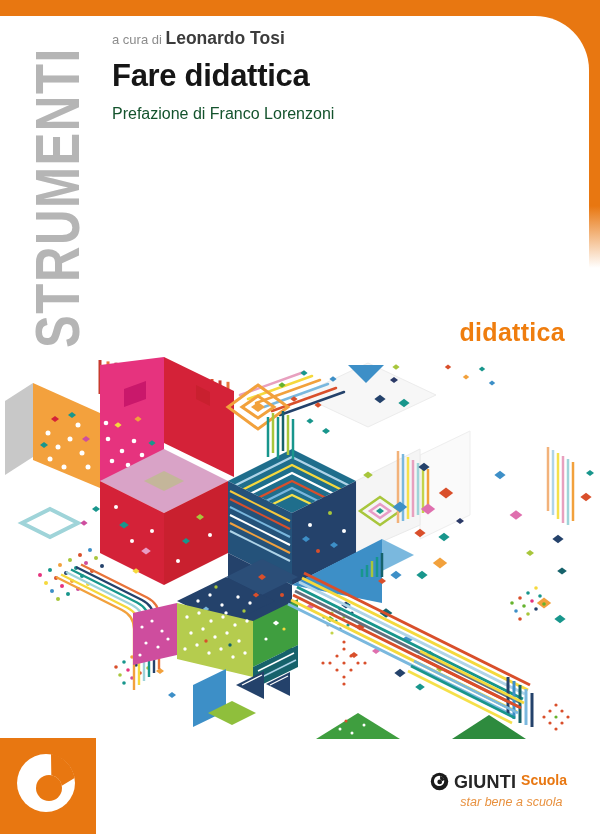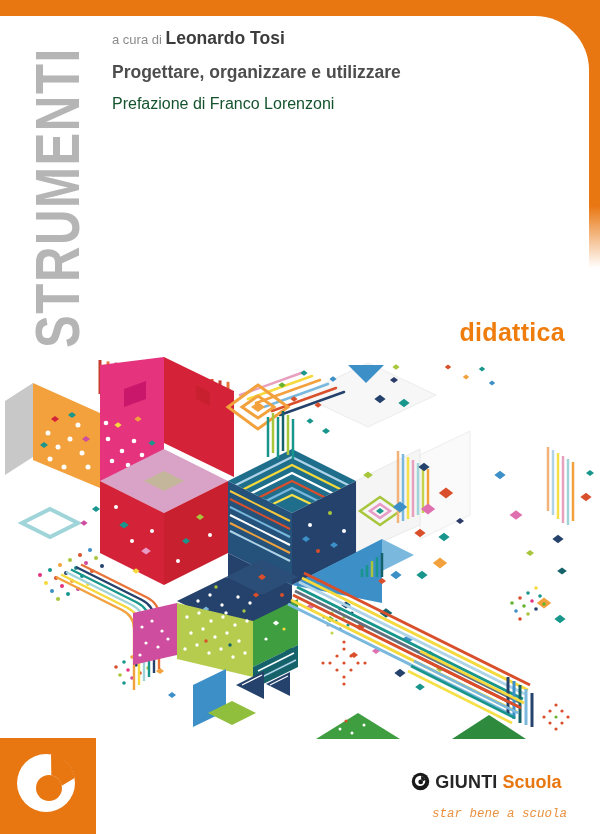--- a/index.html
+++ b/index.html
@@ -24,41 +24,41 @@
   .preface{margin-top:11px;font-size:16px;color:#14532d;}
   
   .badge{position:absolute;top:318px;right:35px;font-size:25px;font-weight:bold;color:#EF7D0E;letter-spacing:0.3px;text-align:right;}
   
   .illus{position:absolute;left:0;top:355px;width:600px;height:390px;}
   
   .gsquare{position:absolute;left:0;top:738px;width:96px;height:96px;background:#E87711;}
   .publock{position:absolute;right:33px;top:772px;display:flex;flex-direction:column;align-items:center;}
   .purow{display:flex;align-items:flex-start;gap:5px;}
   .puname{font-size:18px;font-weight:bold;color:#262626;letter-spacing:0.2px;}
-  .puimprint{font-size:18px;font-weight:bold;color:#E87711;}
-  .putagline{margin-top:14px;padding-left:26px;font-family:Liberation Mono, monospace;font-style:italic;
+  .puimprint{font-size:14px;font-weight:bold;color:#E87711;}
+  .putagline{margin-top:2px;padding-left:26px;font-family:Liberation Sans, sans-serif;font-style:italic;
              font-size:12.5px;color:#E8913F;}
 </style>
 </head>
 <body>
 
 <div class="cover">
 
   <div class="bar-top"></div>
   <div class="corner"></div>
   <div class="band-right"></div>
 
   <div class="strumenti">STRUMENTI</div>
 
   <div class="headtext">
     <div class="curator"><span>a cura di </span><b>Leonardo Tosi</b></div>
     <div class="title">
+      <div>Fare didattica</div>
     </div>
     <div class="subtitle">
-      <div>Progettare, organizzare e utilizzare</div>
     </div>
     <div class="preface">Prefazione di Franco Lorenzoni</div>
   </div>
 
   <div class="badge">didattica</div>
 
   <svg class="illus" viewBox="0 0 600 390" role="img" aria-label="Abstract isometric illustration of colorful cubes, diamonds, dot grids and striped ribbons">
     <defs>
       <path id="dm" d="M0,-6 L8,0 L0,6 L-8,0 Z"></path>
     </defs>

